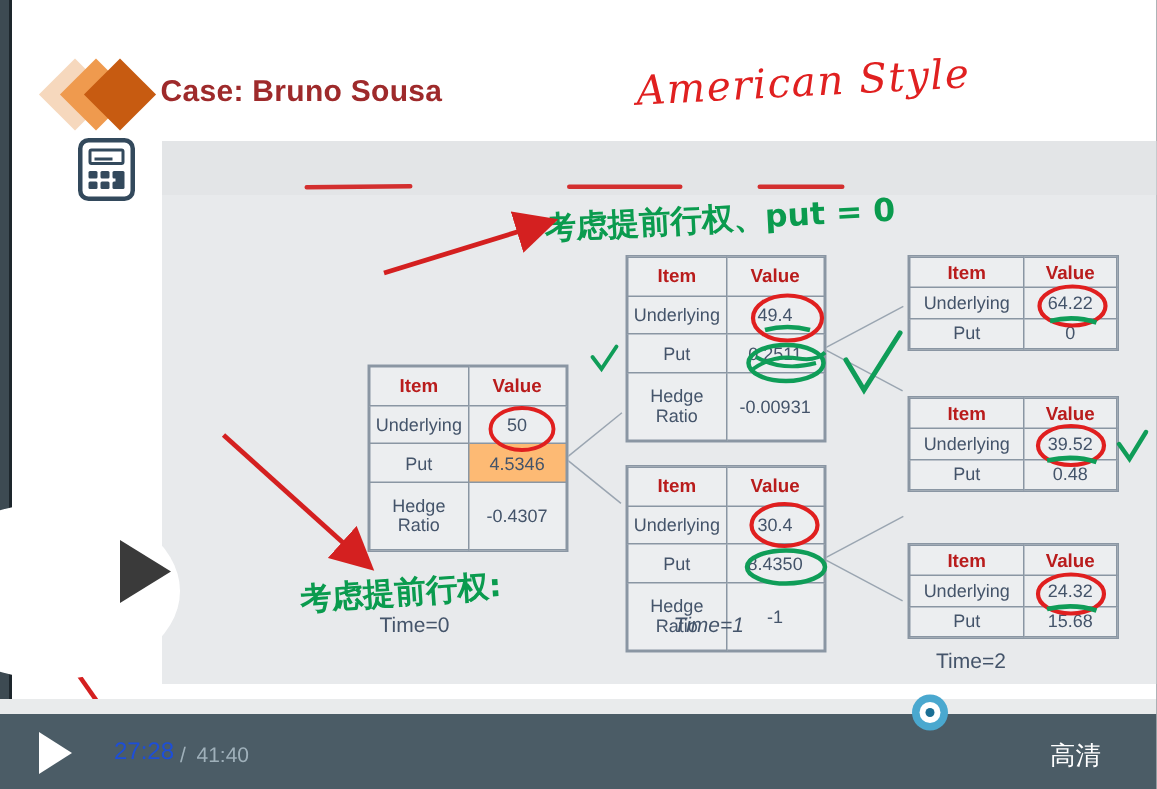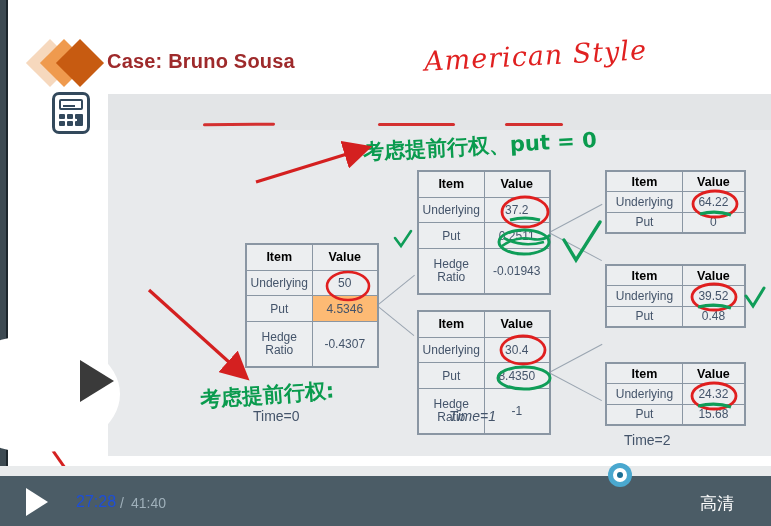--- a/index.html
+++ b/index.html
@@ -39,21 +39,21 @@
   
   .ul{position:absolute;height:3px;background:#d32f2f;border-radius:2px;}
   .ul.u1{left:195px;top:123px;width:72px;transform:rotate(-.6deg);}
   .ul.u2{left:370px;top:123px;width:77px;}
   .ul.u3{left:497px;top:123px;width:58px;}
 
   
   .tbl{position:absolute;background:#eceef0;border:1.5px solid #8a96a3;border-collapse:collapse;}
   .tbl table{border-collapse:collapse;width:100%;height:100%;}
   .tbl td,.tbl th{border:1px solid #8a96a3;font-size:12px;color:#44546a;text-align:center;padding:0;font-weight:normal;}
-  .tbl th{font-weight:bold;color:#000000;font-size:12.5px;}
+  .tbl th{font-weight:bold;color:#b91c1c;font-size:12.5px;}
   .tbl td.hl{background:#fdba74;font-weight:normal;}
   .tbl td.two-line{line-height:1.05;}
 
   
   #t0{left:237px;top:243px;width:132px;height:123px;}
   #t1a{left:409px;top:170px;width:132px;height:123px;}
   #t1b{left:409px;top:310px;width:132px;height:123px;}
   #t2a{left:597px;top:170px;width:139px;height:62px;}
   #t2b{left:597px;top:264px;width:139px;height:62px;}
   #t2c{left:597px;top:362px;width:139px;height:62px;}
@@ -162,29 +162,29 @@
 
     <div class="tbl" id="t1a">
       <table>
         <tbody>
             <tr>
           <th style="width:50%">Item</th>
           <th>Value</th>
         </tr>
         <tr>
           <td>Underlying</td>
-          <td>37.2</td>
+          <td>49.4</td>
         </tr>
         <tr>
           <td>Put</td>
           <td>0.2511</td>
         </tr>
         <tr>
           <td class="two-line"><span>Hedge</span><br><span>Ratio</span></td>
-          <td>-0.01943</td>
+          <td>-0.00931</td>
         </tr>
       </tbody>
         </table>
     </div>
 
     <div class="tbl" id="t1b">
       <table>
         <tbody>
             <tr>
           <th style="width:50%">Item</th>

